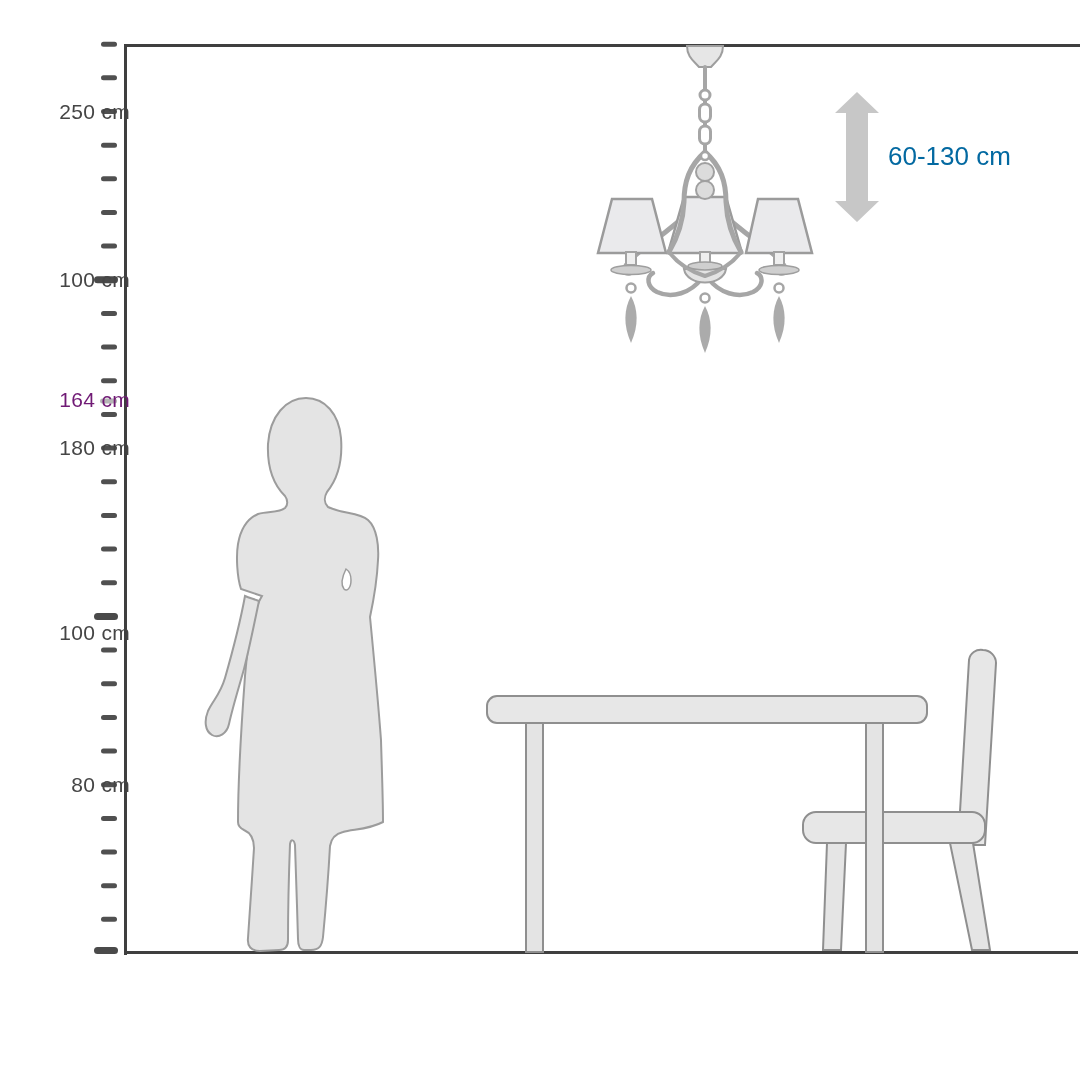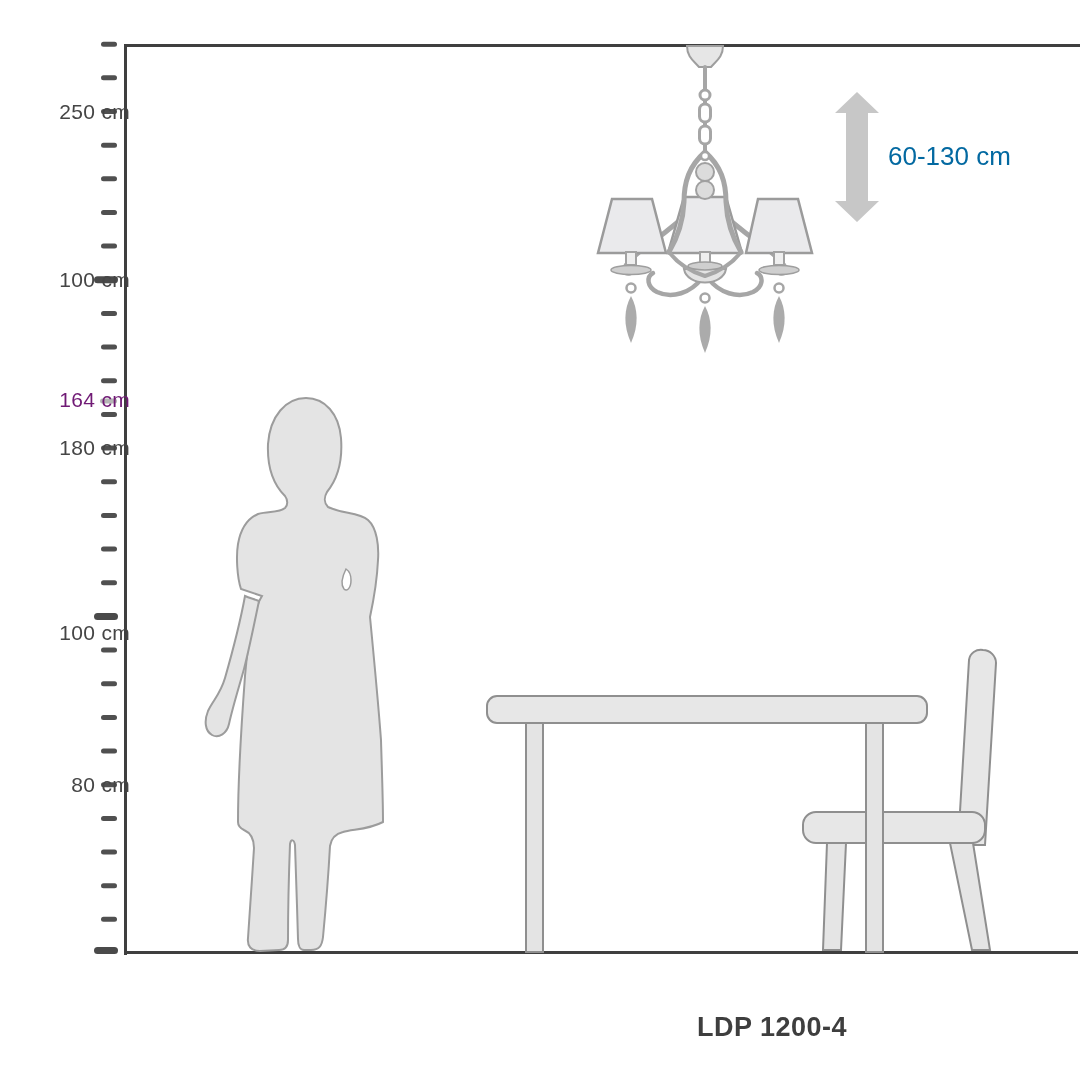--- a/index.html
+++ b/index.html
@@ -153,15 +153,14 @@
 
   <div class="rlabel" style="top:97px">250 cm</div>
   <div class="rlabel" style="top:265px">100 cm</div>
   <div class="rlabel muted" style="top:385px">164 cm</div>
   <div class="rlabel" style="top:433px">180 cm</div>
   <div class="rlabel" style="top:618px">100 cm</div>
   <div class="rlabel" style="top:770px">80 cm</div>
 
   <div class="range-label">60-130 cm</div>
 
-  <div class="product-code">LDP 1200-4</div>
 
 </div>
 
 </body></html>

